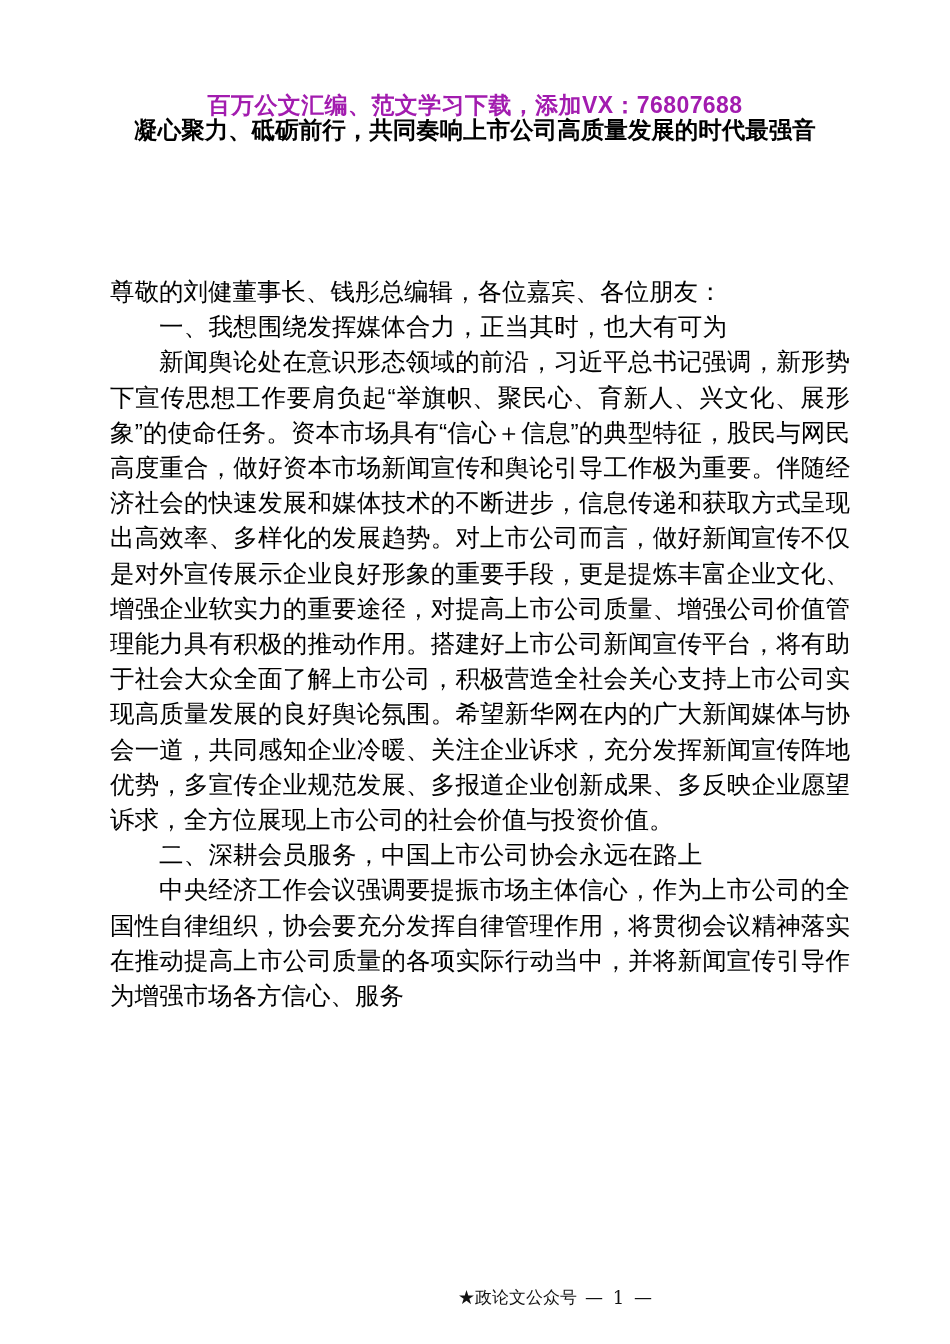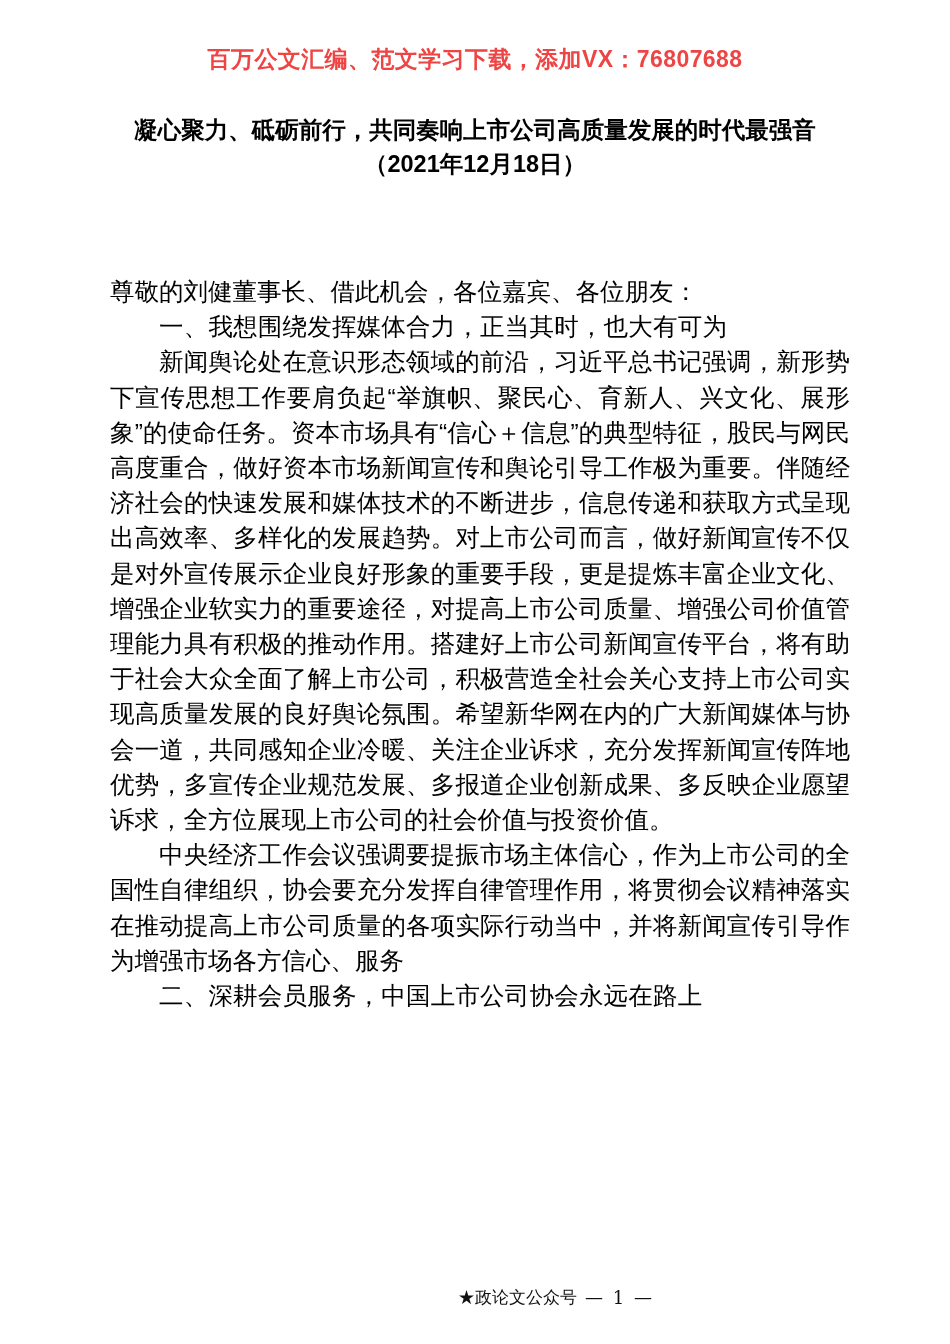--- a/index.html
+++ b/index.html
@@ -108,33 +108,32 @@
     vertical-align: middle;
     margin-left: 8px;
     letter-spacing: 2px;
   }
 </style>
 </head>
 <body>
 
 <div class="page">
 
-  <div class="promo-header" style="color: #ef4444;">百万公文汇编、范文学习下载，添加VX：76807688</div>
+  <div class="promo-header" style="color: #a21caf; margin-top: 46px;">百万公文汇编、范文学习下载，添加VX：76807688</div>
 
   <div class="title-block">
     <div class="title-line t1">凝心聚力、砥砺前行，共同奏响上市公司高质量发展的时代最强音</div>
-    <div class="title-line t4">（2021年12月18日）</div>
   </div>
 
   <div class="body-block">
-    <p class="para">尊敬的刘健董事长、借此机会，各位嘉宾、各位朋友：</p>
+    <p class="para">尊敬的刘健董事长、钱彤总编辑，各位嘉宾、各位朋友：</p>
     <p class="para heading">一、我想围绕发挥媒体合力，正当其时，也大有可为</p>
     <p class="para indent">新闻舆论处在意识形态领域的前沿，习近平总书记强调，新形势下宣传思想工作要肩负起“举旗帜、聚民心、育新人、兴文化、展形象”的使命任务。资本市场具有“信心＋信息”的典型特征，股民与网民高度重合，做好资本市场新闻宣传和舆论引导工作极为重要。伴随经济社会的快速发展和媒体技术的不断进步，信息传递和获取方式呈现出高效率、多样化的发展趋势。对上市公司而言，做好新闻宣传不仅是对外宣传展示企业良好形象的重要手段，更是提炼丰富企业文化、增强企业软实力的重要途径，对提高上市公司质量、增强公司价值管理能力具有积极的推动作用。搭建好上市公司新闻宣传平台，将有助于社会大众全面了解上市公司，积极营造全社会关心支持上市公司实现高质量发展的良好舆论氛围。希望新华网在内的广大新闻媒体与协会一道，共同感知企业冷暖、关注企业诉求，充分发挥新闻宣传阵地优势，多宣传企业规范发展、多报道企业创新成果、多反映企业愿望诉求，全方位展现上市公司的社会价值与投资价值。</p>
+    <p class="para heading">二、深耕会员服务，中国上市公司协会永远在路上</p>
     <p class="para indent">中央经济工作会议强调要提振市场主体信心，作为上市公司的全国性自律组织，协会要充分发挥自律管理作用，将贯彻会议精神落实在推动提高上市公司质量的各项实际行动当中，并将新闻宣传引导作为增强市场各方信心、服务</p>
-    <p class="para heading">二、深耕会员服务，中国上市公司协会永远在路上</p>
   </div>
 
   <div class="footer">
     <span class="footer-inner">
       <span class="footer-brand">★政论文公众号</span>
       <span class="footer-page">— 1 —</span>
     </span>
   </div>
 
 </div>

